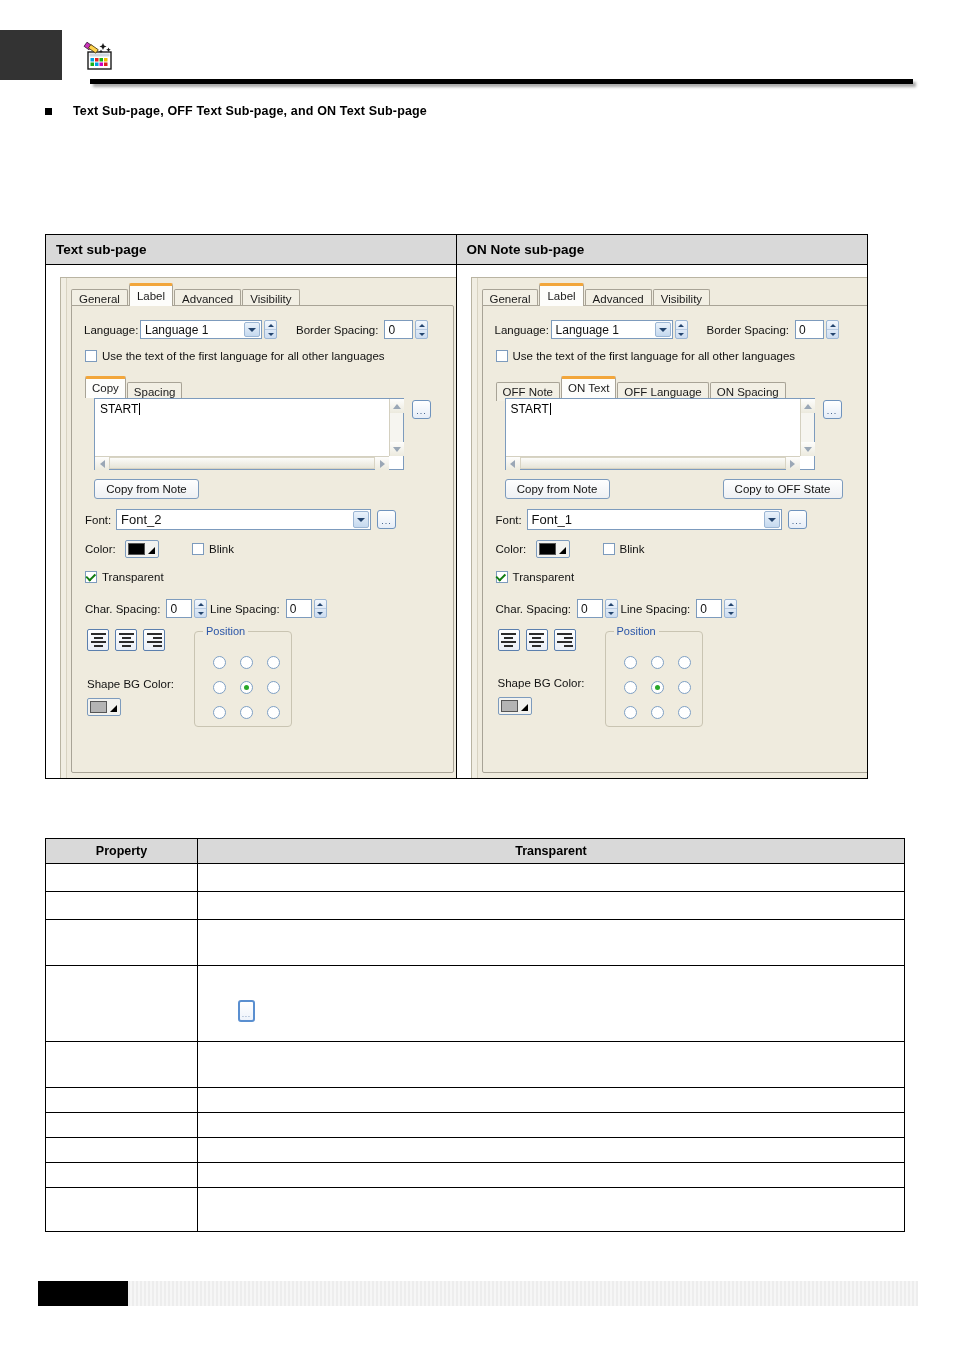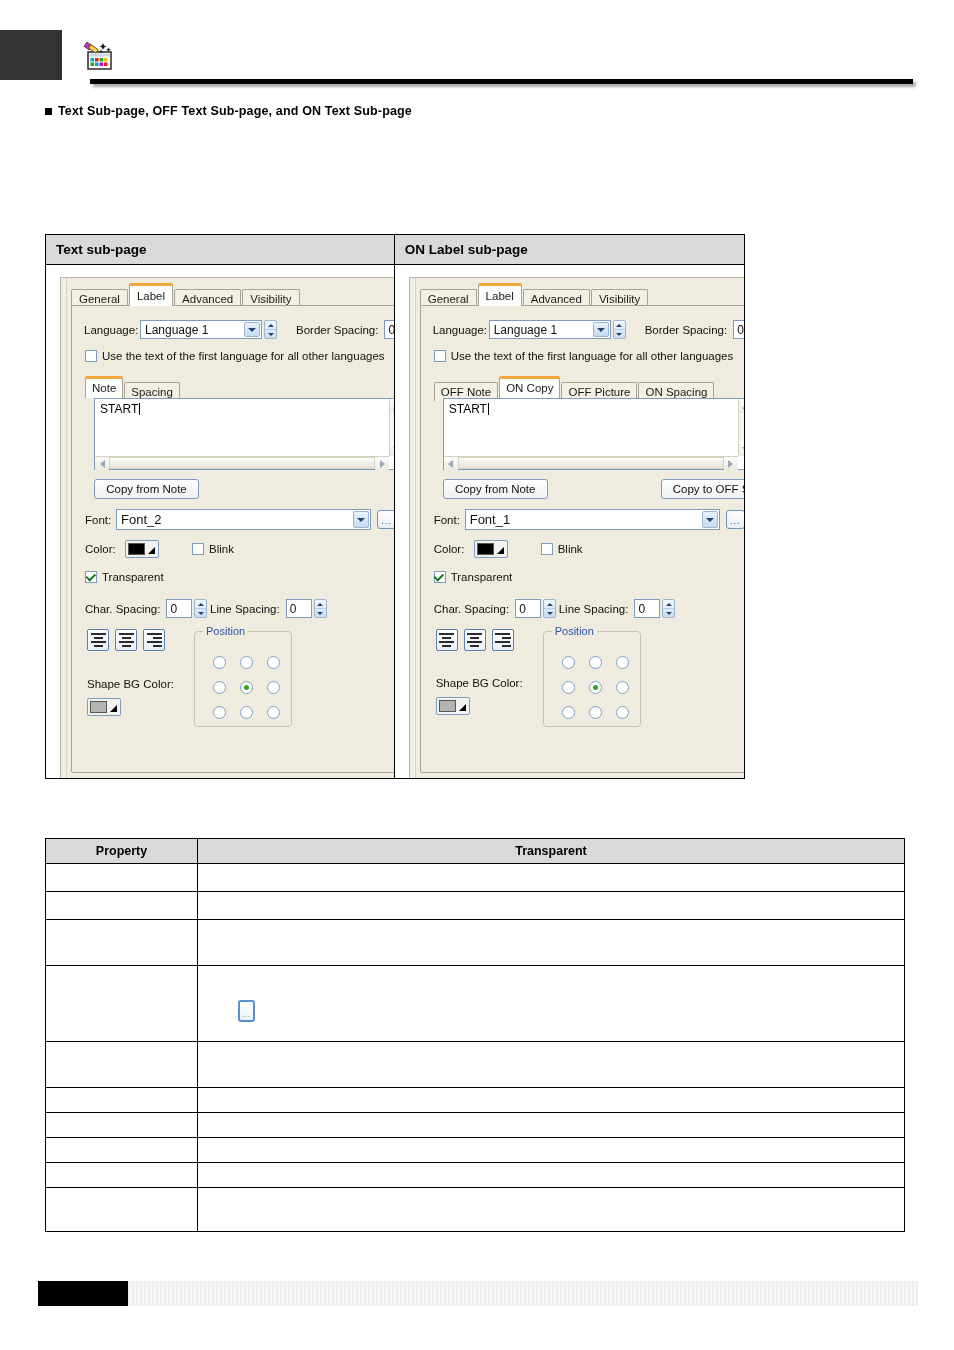--- a/index.html
+++ b/index.html
@@ -24,27 +24,27 @@
     position:absolute; left:90px; top:79px; width:823px; height:5px;
     background:#000000;
     box-shadow: 3px 3px 3px rgba(0,0,0,0.35);
   }
 
   
   .sec-head {
     position:absolute; left:45px; top:104px;
     font-size:12.5px; font-weight:bold; color:#000;
     letter-spacing:0.15px;
-    display:flex; align-items:center; gap:6px;
+    display:flex; align-items:center; gap:21px;
   }
   .sec-bullet { width:7px; height:7px; background:#000; display:inline-block; }
 
   
   .fig-table {
-    position:absolute; left:45px; top:234px; width:700px; height:545px;
+    position:absolute; left:45px; top:234px; width:823px; height:545px;
     border:1.6px solid #000; border-collapse:collapse;
   }
   .fig-table td { border:1.6px solid #000; vertical-align:top; padding:0; }
   .fig-head {
     background:#d9d9d9; height:30px; font-size:13.5px; font-weight:bold;
     padding-left:10px !important; vertical-align:middle !important;
     color:#000;
   }
   .fig-body { height:513px; background:#fff; position:relative; overflow:hidden; }
 
@@ -275,21 +275,21 @@
 
 <div class="sec-head">
   <span class="sec-bullet"></span>
   <span>Text Sub-page, OFF Text Sub-page, and ON Text Sub-page</span>
 </div>
 
 <table class="fig-table">
   <tbody>
       <tr>
     <td class="fig-head" style="width:437px;">Text sub-page</td>
-    <td class="fig-head" style="width:438px;">ON Label sub-page</td>
+    <td class="fig-head" style="width:438px;">ON Note sub-page</td>
   </tr>
   <tr>
 
     <td class="fig-body">
       <div class="dlg">
         <div class="dlg-strip-l"></div>
         <div class="dlg-strip-r"></div>
 
         <div class="tabstrip">
           <span class="tab">General</span><span class="tab active">Label</span><span class="tab">Advanced</span><span class="tab">Visibility</span>
@@ -327,21 +327,21 @@
                   </div>
             </div>
           </div>
 
           <div class="row" style="left:13px; top:44px;">
             <span class="cb"></span>
             <span class="lbl">Use the text of the first language for all other languages</span>
           </div>
 
           <div class="subtabs" style="left:13px; top:73px;">
-            <span class="subtab active">Note</span><span class="subtab">Spacing</span>
+            <span class="subtab active">Copy</span><span class="subtab">Spacing</span>
           </div>
 
           <div class="ta-wrap" style="left:22px; top:92px; width:310px; height:72px;">
             <div class="ta-text"><span>START</span><span class="caretbar"></span></div>
             <div class="vsb">
               <div class="sbbtn" style="top:0;">
                     <span class="sb-up"></span>
                   </div>
               <div class="sbbtn" style="bottom:0;">
                     <span class="sb-dn"></span>
@@ -501,21 +501,21 @@
                   </div>
             </div>
           </div>
 
           <div class="row" style="left:13px; top:44px;">
             <span class="cb"></span>
             <span class="lbl">Use the text of the first language for all other languages</span>
           </div>
 
           <div class="subtabs" style="left:13px; top:73px;">
-            <span class="subtab">OFF Note</span><span class="subtab active">ON Copy</span><span class="subtab">OFF Picture</span><span class="subtab">ON Spacing</span>
+            <span class="subtab">OFF Note</span><span class="subtab active">ON Text</span><span class="subtab">OFF Language</span><span class="subtab">ON Spacing</span>
           </div>
 
           <div class="ta-wrap" style="left:22px; top:92px; width:310px; height:72px;">
             <div class="ta-text"><span>START</span><span class="caretbar"></span></div>
             <div class="vsb">
               <div class="sbbtn" style="top:0;">
                     <span class="sb-up"></span>
                   </div>
               <div class="sbbtn" style="bottom:0;">
                     <span class="sb-dn"></span>

